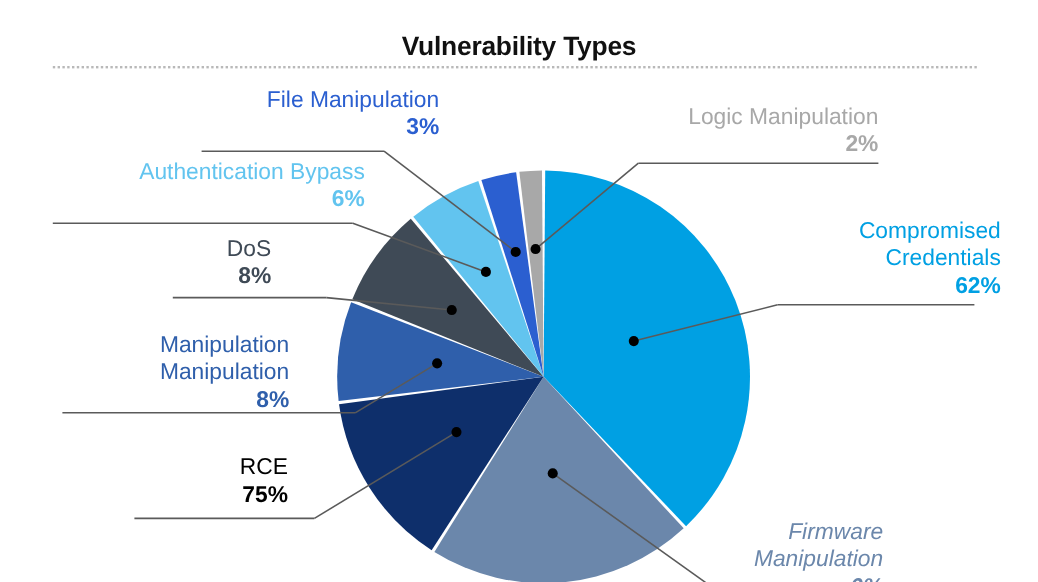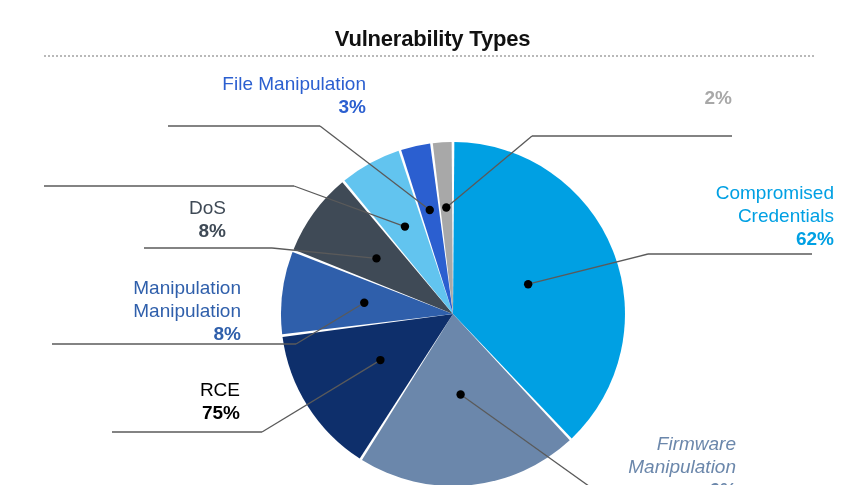--- a/index.html
+++ b/index.html
@@ -157,23 +157,28 @@
     <span>Manipulation</span><br>
     <span>Manipulation</span>
     <span class="pct">8%</span>
   </div>
 
   <div class="callout align-right" style="left:126px; top:170px; width:100px; color:#3f4a56;">
     <span>DoS</span>
     <span class="pct">8%</span>
   </div>
 
+  <div class="callout align-left" style="left:44px; top:106px; width:260px; color:#62c4ef;">
+    <span>Authentication Bypass</span>
+    <span class="pct">6%</span>
+  </div>
 
   <div class="callout align-left" style="left:166px; top:46px; width:200px; color:#2b5fd0;">
     <span>File Manipulation</span>
     <span class="pct">3%</span>
   </div>
 
   <div class="callout align-right" style="left:520px; top:60px; width:212px; color:#a8a8a8;">
+    <span>Logic Manipulation</span>
     <span class="pct">2%</span>
   </div>
 
 </div>
 
 </body></html>

